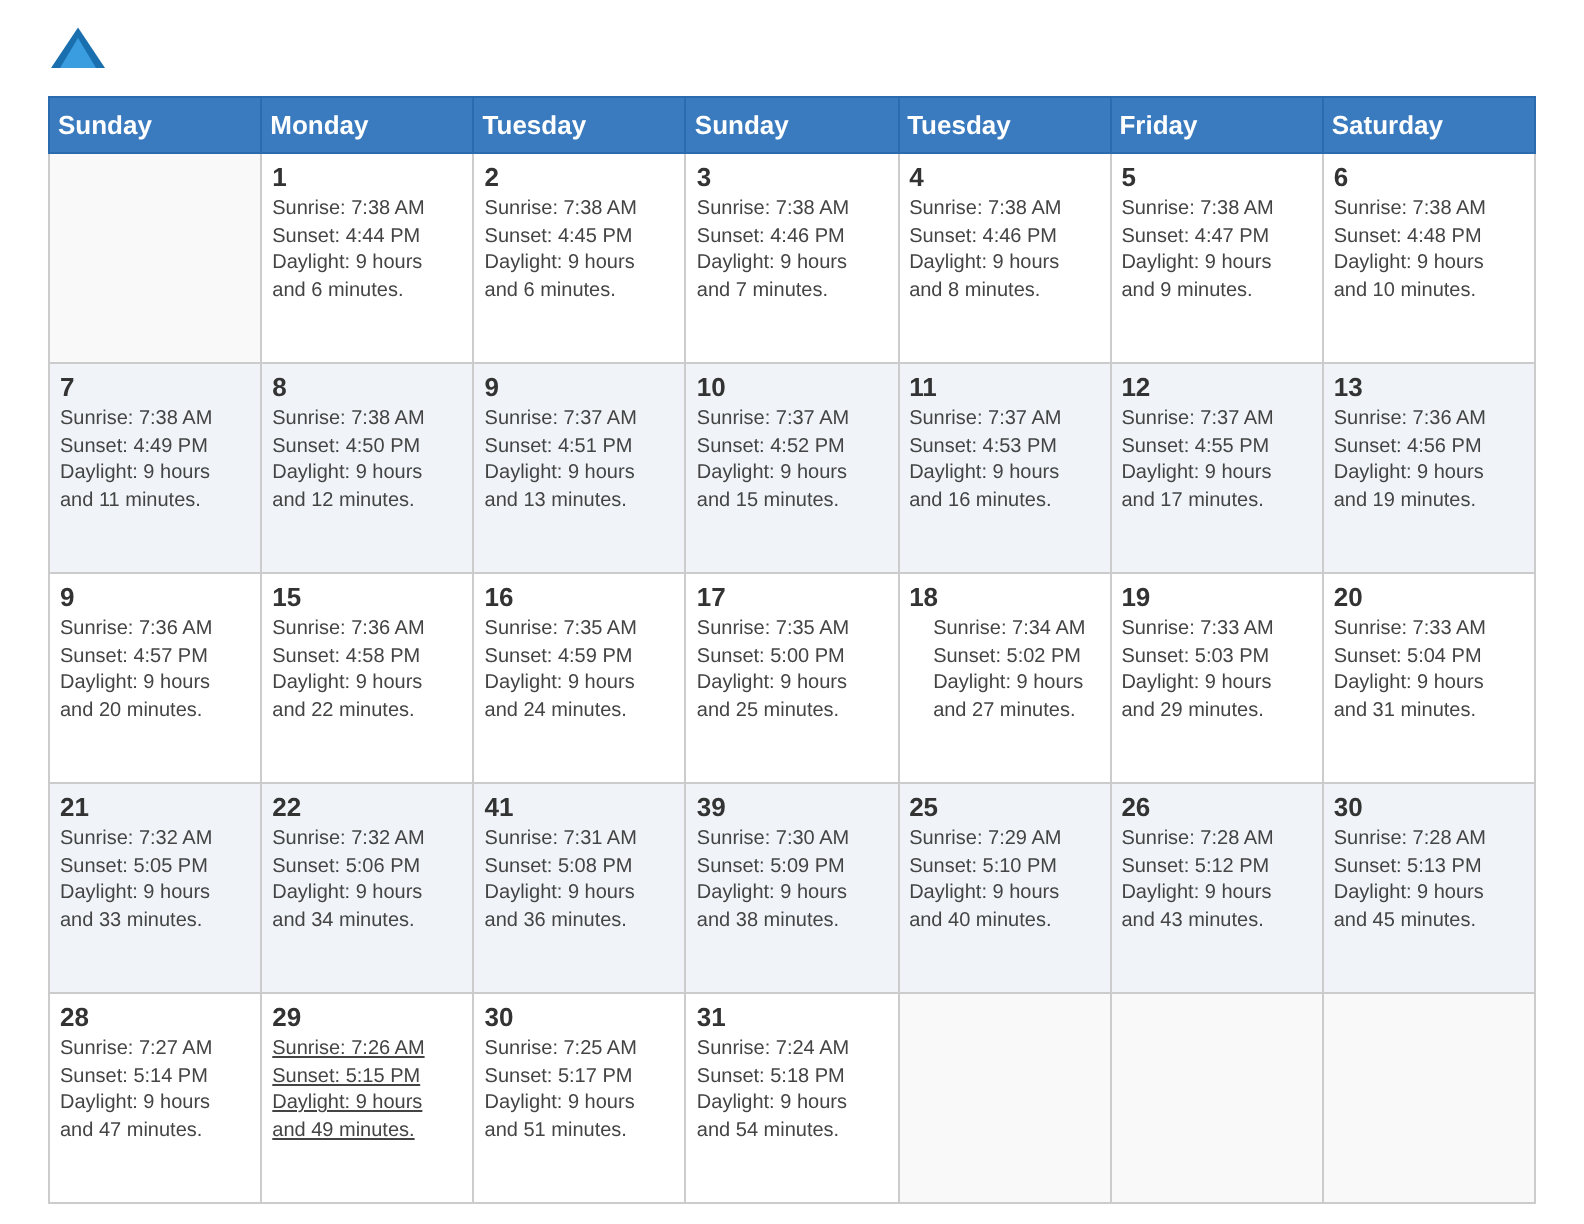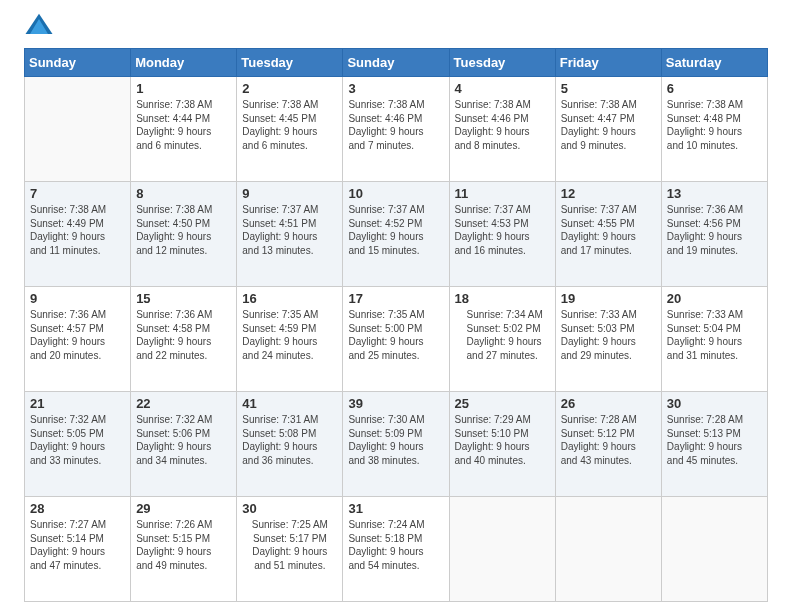--- a/index.html
+++ b/index.html
@@ -340,28 +340,28 @@
         <tr>
           <td>
             <span class="day-num">28</span>
             <div class="cell-content" style="white-space: pre-line;">Sunrise: 7:27 AM
 Sunset: 5:14 PM
 Daylight: 9 hours
 and 47 minutes.</div>
           </td>
           <td>
             <span class="day-num">29</span>
-            <div class="cell-content" style="white-space: pre-line;">Sunrise: 7:26 AM
+            <div class="cell-content" style="white-space: pre-line; text-decoration: underline;">Sunrise: 7:26 AM
 Sunset: 5:15 PM
 Daylight: 9 hours
 and 49 minutes.</div>
           </td>
           <td>
             <span class="day-num">30</span>
-            <div class="cell-content" style="white-space: pre-line; text-align: center;">Sunrise: 7:25 AM
+            <div class="cell-content" style="white-space: pre-line;">Sunrise: 7:25 AM
 Sunset: 5:17 PM
 Daylight: 9 hours
 and 51 minutes.</div>
           </td>
           <td>
             <span class="day-num">31</span>
             <div class="cell-content" style="white-space: pre-line;">Sunrise: 7:24 AM
 Sunset: 5:18 PM
 Daylight: 9 hours
 and 54 minutes.</div>

